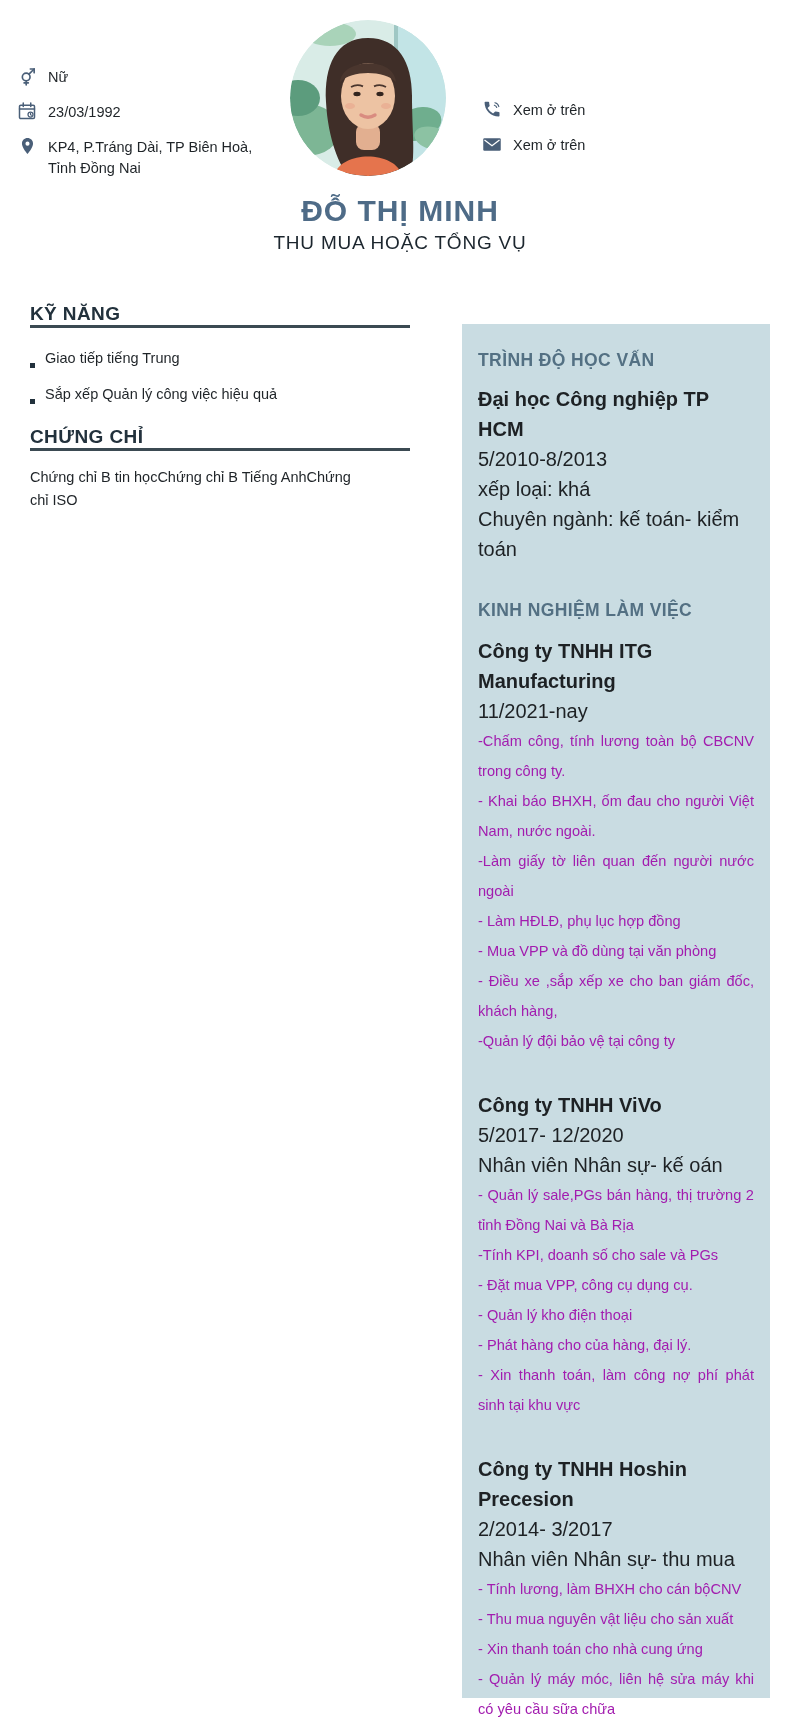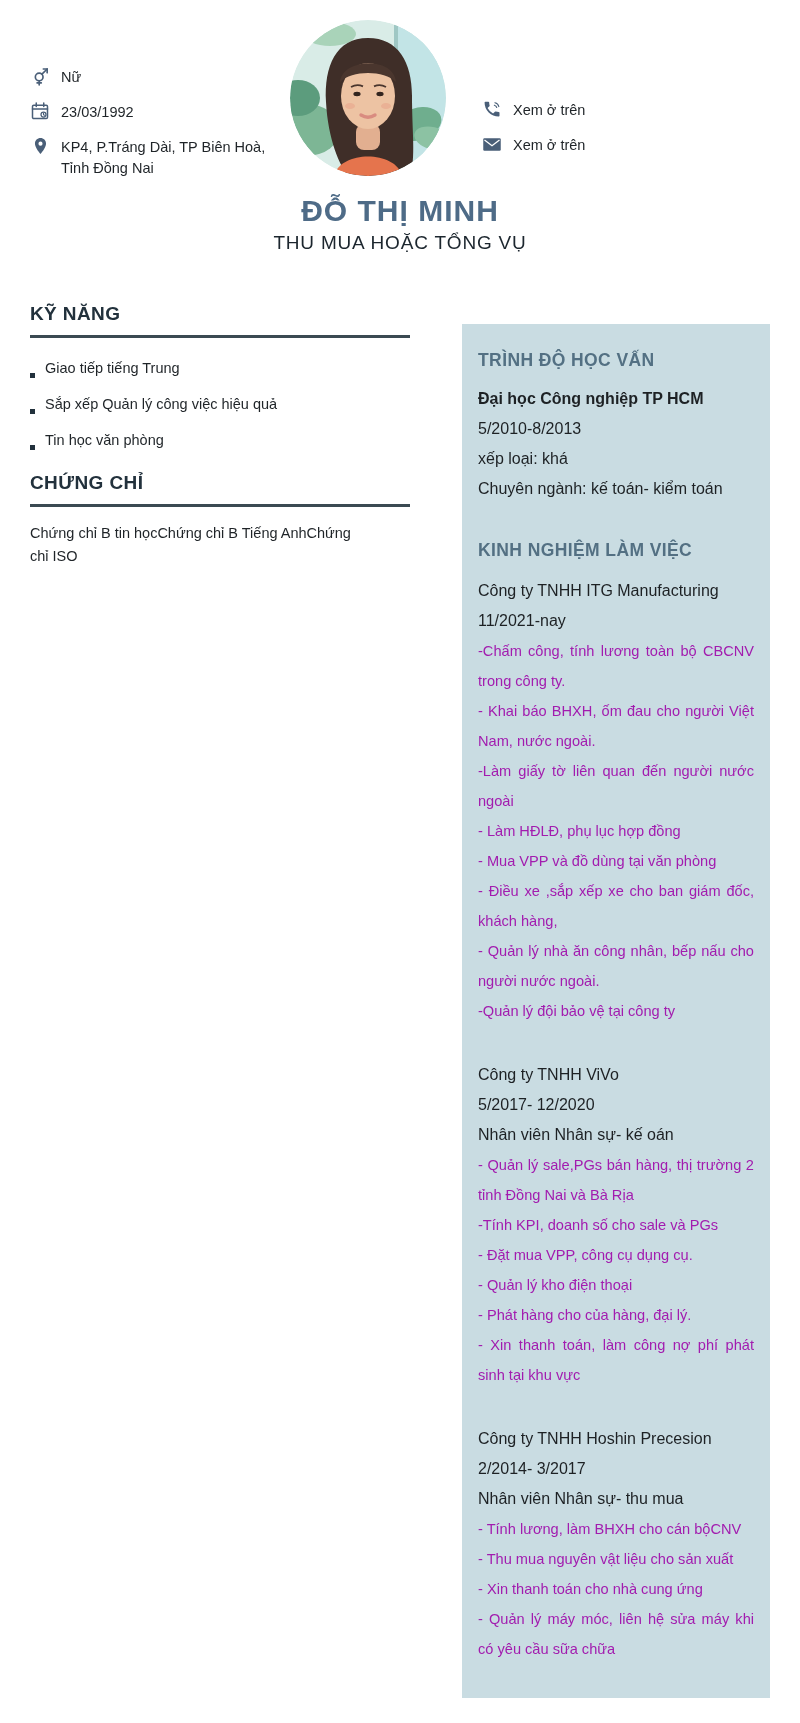--- a/index.html
+++ b/index.html
@@ -1,60 +1,60 @@
 <!DOCTYPE html>
 <html lang="vi"><head>
 <meta charset="utf-8">
 <style>
   * { margin:0; padding:0; box-sizing:border-box; }
   html,body { background:#ffffff; }
   body { font-family:"Liberation Sans", sans-serif; color:#1f2428; }
   .page { position:relative; width:800px; height:1723px; margin:0 auto; background:#ffffff; overflow:hidden; }
 
   
-  .info-left { position:absolute; left:29px; top:66px; width:262px; }
+  .info-left { position:absolute; left:16px; top:66px; width:262px; }
   .info-right { position:absolute; left:481px; top:99px; width:270px; }
   .info-row { display:flex; align-items:flex-start; margin-bottom:13px; }
   .info-row .ic { width:22px; height:20px; flex:0 0 22px; margin-right:10px; display:flex; align-items:center; justify-content:center; }
   .info-row .txt { font-size:14.5px; line-height:21px; color:#1f2428; padding-top:1px; }
   .info-left .txt { max-width:226px; }
   .ic svg { display:block; }
 
   
   .avatar { position:absolute; left:290px; top:20px; width:156px; height:156px; border-radius:50%; overflow:hidden; }
   .avatar svg { display:block; width:100%; height:100%; }
 
   
   .name { position:absolute; left:0; top:194px; width:100%; text-align:center;
           font-size:30px; font-weight:700; letter-spacing:1px; color:#4e6b87; }
   .job-title { position:absolute; left:0; top:232px; width:100%; text-align:center;
           font-size:19px; font-weight:500; letter-spacing:0.8px; color:#1c262e; }
 
   
   .left-col { position:absolute; left:30px; top:303px; width:380px; }
   .l-heading { font-size:19px; font-weight:700; letter-spacing:0.4px; color:#22313c;
-               padding-bottom:10px; border-bottom:3px solid #3b4a52; }
+               padding-bottom:0; border-bottom:3px solid #3b4a52; }
   .skills-list { list-style:none; margin-top:20px; }
   .skills-list li { display:flex; align-items:flex-end; font-size:14.5px; line-height:20px; margin-bottom:16px; color:#1f2428; }
   .bullet { display:inline-block; width:5px; height:5px; background:#22313c; margin-right:10px; flex:0 0 5px; }
   .cert-heading { margin-top:22px; }
   .cert-text { margin-top:15px; font-size:14.5px; line-height:23px; width:340px; color:#1f2428; }
 
   
   .right-panel { position:absolute; left:462px; top:324px; width:308px; height:1374px;
                  background:#c9dce2; padding:24px 16px 0 16px; }
   .r-heading { font-size:17.5px; font-weight:700; letter-spacing:0.4px; color:#537083; line-height:24px; }
-  .right-panel p { font-size:16px; line-height:30px; margin:0; color:#1d2124; }
+  .right-panel p { font-size:20px; line-height:30px; margin:0; color:#1d2124; }
   .edu-block { margin-top:12px; }
   .edu-block .school { font-weight:700; }
   .exp-heading { margin-top:34px; }
   .jobs { margin-top:14px; }
   .jobs > div.job + div.job { margin-top:34px; }
   .jobs > div.job:nth-of-type(3) { margin-top:58px; }
-  .job .company { font-weight:400; }
+  .job .company { font-weight:700; }
   .job .detail { font-size:14.6px; line-height:30px; text-align:justify; color:#a21caf; }
 </style>
 </head>
 <body>
 
 <div class="page">
 
   <div class="info-left">
     <div class="info-row">
       <span class="ic">
@@ -155,24 +155,20 @@
         <li>
           <span class="bullet"></span>
           <span>Giao tiếp tiếng Trung</span>
         </li>
 
         <li>
           <span class="bullet"></span>
           <span>Sắp xếp Quản lý công việc hiệu quả</span>
         </li>
 
-        <li>
-          <span class="bullet"></span>
-          <span>Tin học văn phòng</span>
-        </li>
       </ul>
     <div class="l-heading cert-heading">CHỨNG CHỈ</div>
     <div class="cert-text">Chứng chỉ B tin họcChứng chỉ B Tiếng AnhChứng chỉ ISO</div>
   </div>
 
   <div class="right-panel">
     <div class="r-heading">TRÌNH ĐỘ HỌC VẤN</div>
     <div class="edu-block">
       <p class="school">Đại học Công nghiệp TP HCM</p>
       <p>5/2010-8/2013</p>
@@ -193,21 +189,20 @@
               <div class="detail">- Khai báo BHXH, ốm đau cho người Việt Nam, nước ngoài.</div>
 
               <div class="detail">-Làm giấy tờ liên quan đến người nước ngoài</div>
 
               <div class="detail">- Làm HĐLĐ, phụ lục hợp đồng</div>
 
               <div class="detail">- Mua VPP và đồ dùng tại văn phòng</div>
 
               <div class="detail">- Điều xe ,sắp xếp xe cho ban giám đốc, khách hàng,</div>
 
-              <div class="detail">- Quản lý nhà ăn công nhân, bếp nấu cho người nước ngoài.</div>
 
               <div class="detail">-Quản lý đội bảo vệ tại công ty</div>
             </div>
         </div>
 
         <div class="job">
           <p class="company">Công ty TNHH ViVo</p>
           <p>5/2017- 12/2020</p>
           <p>Nhân viên Nhân sự- kế oán</p>
           <div>

